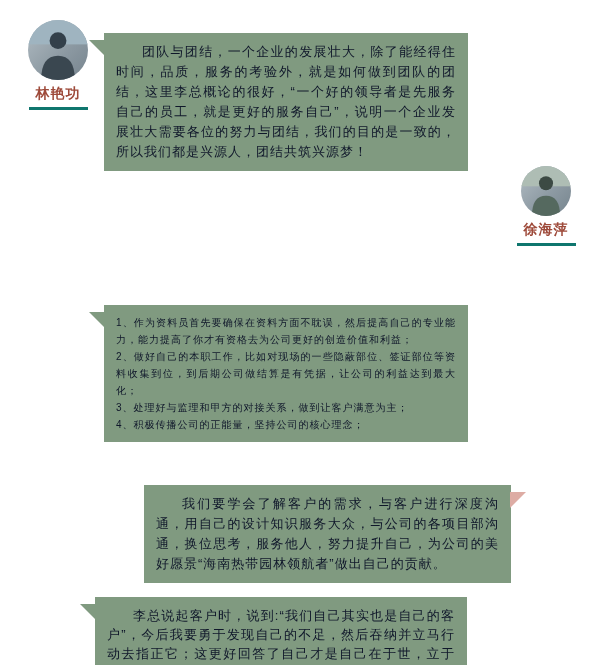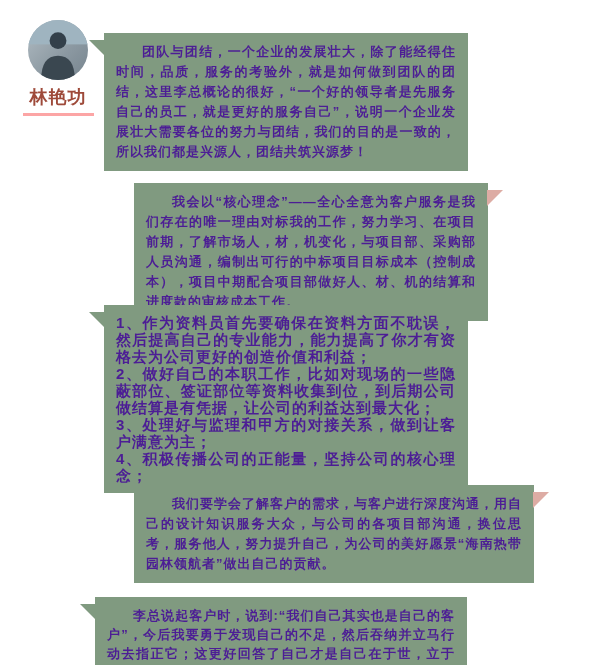--- a/index.html
+++ b/index.html
@@ -27,47 +27,47 @@
     margin: 0 auto;
     background: linear-gradient(135deg, #b3bec5 0%, #8b98a1 60%, #76848e 100%);
   }
   .avatar.lg { width: 60px; height: 60px; }
   .avatar.sm { width: 50px; height: 50px; }
   .avatar svg { display: block; width: 100%; height: 100%; }
   .speaker-name {
     display: inline-block;
     margin-top: 5px;
     padding: 0 7px 4px 7px;
-    font-size: 18px;
+    font-size: 14px;
     font-weight: 700;
     letter-spacing: 1px;
     color: #9e4a3a;
-    border-bottom: 3px solid #fca5a5;
+    border-bottom: 3px solid #0f766e;
     white-space: nowrap;
   }
 
   
   .bubble {
     position: absolute;
     box-sizing: border-box;
     background: #809a80;
     padding: 9px 12px;
   }
   .bubble-text {
-    color: #4c1d95;
+    color: #0f172a;
     font-size: 13px;
-    font-weight: 700;
+    font-weight: 400;
     letter-spacing: 1px;
     line-height: 20px;
     text-indent: 2em;
     white-space: pre-line;
     text-align: justify;
   }
   .bubble.tight .bubble-text {
-    font-size: 15px;
+    font-size: 10px;
     line-height: 17px;
     text-indent: 0;
   }
   .bubble.lh19 .bubble-text { line-height: 19px; }
 
   .tail {
     position: absolute;
     width: 16px;
     height: 16px;
     top: 7px;
@@ -96,34 +96,40 @@
         <path d="M14 64 Q14 38 32 38 Q50 38 50 64 Z" fill="#3a4750"></path>
       </svg>
     </div>
     <div class="speaker-name">林艳功</div>
   </div>
   <div class="bubble" style="left:104px; top:33px; width:364px;">
     <span class="tail left"></span>
     <div class="bubble-text">团队与团结，一个企业的发展壮大，除了能经得住时间，品质，服务的考验外，就是如何做到团队的团结，这里李总概论的很好，“一个好的领导者是先服务自己的员工，就是更好的服务自己”，说明一个企业发展壮大需要各位的努力与团结，我们的目的是一致的，所以我们都是兴源人，团结共筑兴源梦！</div>
   </div>
 
-  <div class="bubble" style="left:134px; top:183px; width:354px;">
-    <span class="tail right"></span>
-    <div class="bubble-text">我会以“核心理念”——全心全意为客户服务是我们存在的唯一理由对标我的工作，努力学习、在项目前期，了解市场人，材，机变化，与项目部、采购部人员沟通，编制出可行的中标项目目标成本（控制成本），项目中期配合项目部做好人、材、机的结算和进度款的审核成本工作。</div>
+  <div class="speaker" style="left:498px; top:166px; width:96px;">
+    <div class="avatar sm">
+      <svg viewBox="0 0 64 64">
+        <rect x="0" y="0" width="64" height="26" fill="#aebdb4"></rect>
+        <circle cx="32" cy="22" r="9" fill="#3c4a44"></circle>
+        <path d="M14 64 Q14 38 32 38 Q50 38 50 64 Z" fill="#55695f"></path>
+      </svg>
+    </div>
+    <div class="speaker-name">徐海萍</div>
   </div>
 
   <div class="bubble tight" style="left:104px; top:305px; width:364px;">
     <span class="tail left"></span>
     <div class="bubble-text">1、作为资料员首先要确保在资料方面不耽误，然后提高自己的专业能力，能力提高了你才有资格去为公司更好的创造价值和利益；
 2、做好自己的本职工作，比如对现场的一些隐蔽部位、签证部位等资料收集到位，到后期公司做结算是有凭据，让公司的利益达到最大化；
 3、处理好与监理和甲方的对接关系，做到让客户满意为主；
 4、积极传播公司的正能量，坚持公司的核心理念；</div>
   </div>
 
-  <div class="bubble" style="left:134px; top:485px; width:400px;">
+  <div class="bubble" style="left:144px; top:485px; width:367px;">
     <span class="tail right"></span>
     <div class="bubble-text">我们要学会了解客户的需求，与客户进行深度沟通，用自己的设计知识服务大众，与公司的各项目部沟通，换位思考，服务他人，努力提升自己，为公司的美好愿景“海南热带园林领航者”做出自己的贡献。</div>
   </div>
 
   <div class="bubble lh19" style="left:95px; top:597px; width:372px;">
     <span class="tail left"></span>
     <div class="bubble-text">李总说起客户时，说到:“我们自己其实也是自己的客户”，今后我要勇于发现自己的不足，然后吞纳并立马行动去指正它；这更好回答了自己才是自己在于世，立于世的因果。</div>
   </div>
 
 </div>

